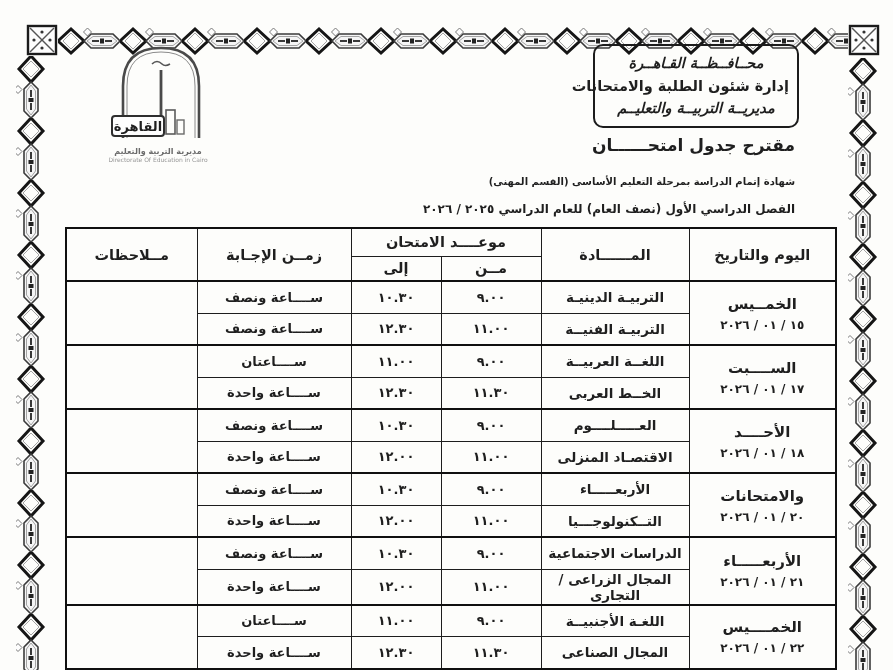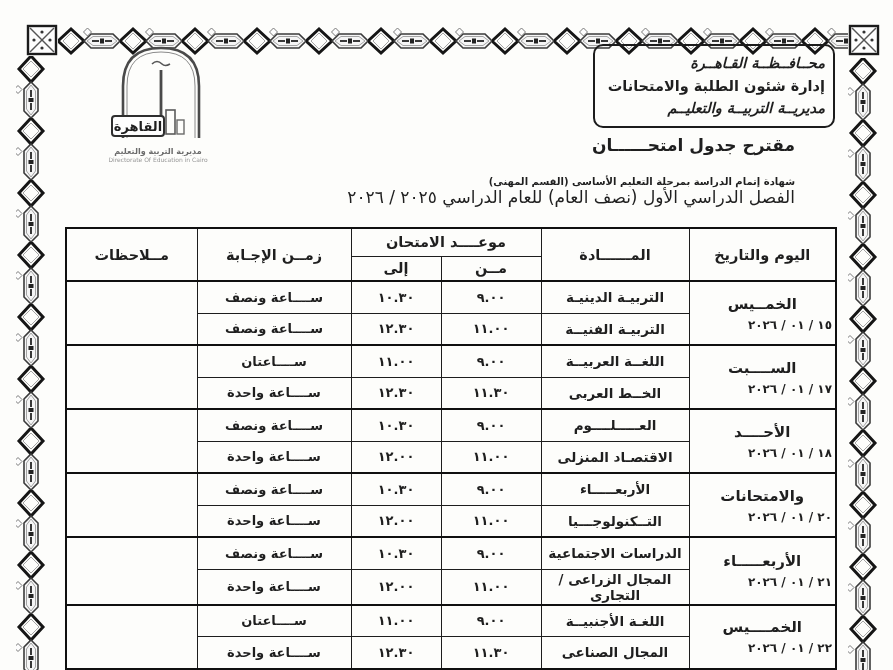--- a/index.html
+++ b/index.html
@@ -6,57 +6,57 @@
   #page{
     position:relative; width:893px; height:670px; overflow:hidden;
     background:#fdfdfb; color:#1f1f1f;
     font-family:"DejaVu Sans","Liberation Sans",sans-serif;
     direction:rtl;
   }
   
   .frame{position:absolute; pointer-events:none;}
   
   .agency-box{
-    position:absolute; left:593px; top:44px; width:242px; height:84px;
+    position:absolute; left:593px; top:44px; width:206px; height:84px;
     border:2.5px solid #1c1c1c; border-radius:10px; box-sizing:border-box;
     display:flex; flex-direction:column; justify-content:center;
-    padding:4px 8px;
+    text-align:center; padding:4px 8px;
   }
   .agency-box .l{font-weight:bold; font-size:14.5px; line-height:1.55; white-space:nowrap;}
   .agency-box .cal{font-style:italic;}
   
   .logo-wrap{position:absolute; left:78px; top:38px; width:160px; height:132px; text-align:center;}
   .logo-caption{font-size:8px; color:#6b6b6b; font-weight:bold; line-height:1.2; margin-top:1px;}
   .logo-caption-en{font-size:6px; color:#979797; direction:ltr; line-height:1.1;}
   
   .title-block{position:absolute; left:95px; top:135px; width:700px; }
   .title-block .t1{font-weight:bold; font-size:17px;}
   .title-block .t2{font-weight:bold; font-size:10px; margin-top:21px;}
-  .title-block .t3{font-weight:normal; font-size:17px; margin-top:0;}
+  .title-block .t3{font-weight:bold; font-size:12px; margin-top:15px;}
   
   table.exam{
     position:absolute; left:65px; top:227px; width:770px;
     border-collapse:collapse; table-layout:fixed;
     border:2.5px solid #101010;
   }
   table.exam th, table.exam td{
     border:1.6px solid #1d1d1d; text-align:center; vertical-align:middle;
     font-weight:bold; padding:1px 3px; overflow:hidden;
   }
   table.exam thead tr.h1{height:28px;}
   table.exam thead tr.h2{height:25px;}
   table.exam thead th{font-size:14.5px;}
   table.exam tbody tr{height:32px;}
   table.exam tbody tr.group-start td{border-top:2.3px solid #101010;}
   td.subject-cell{font-size:13.5px;}
   td.time-cell{font-size:13px; letter-spacing:.5px;}
   td.duration-cell{font-size:13px;}
   td.day-date-cell{padding:2px;border-radius:30px;}
   .day-name{font-size:15px; font-weight:bold;}
-  .day-date{font-size:12px; font-weight:bold; margin-top:5px; letter-spacing:.5px;text-align:right;}
+  .day-date{font-size:12px; font-weight:bold; margin-top:5px; letter-spacing:.5px;}
 </style>
 </head>
 <body>
 
 <div id="page">
 
   <svg class="frame" style="left:0;top:0;width:0;height:0">
     <defs>
       <pattern id="hchain" width="62" height="30" patternUnits="userSpaceOnUse">
         <path d="M0,15 L13,3 L26,15 L13,27 Z" fill="none" stroke="#161616" stroke-width="3"></path>

